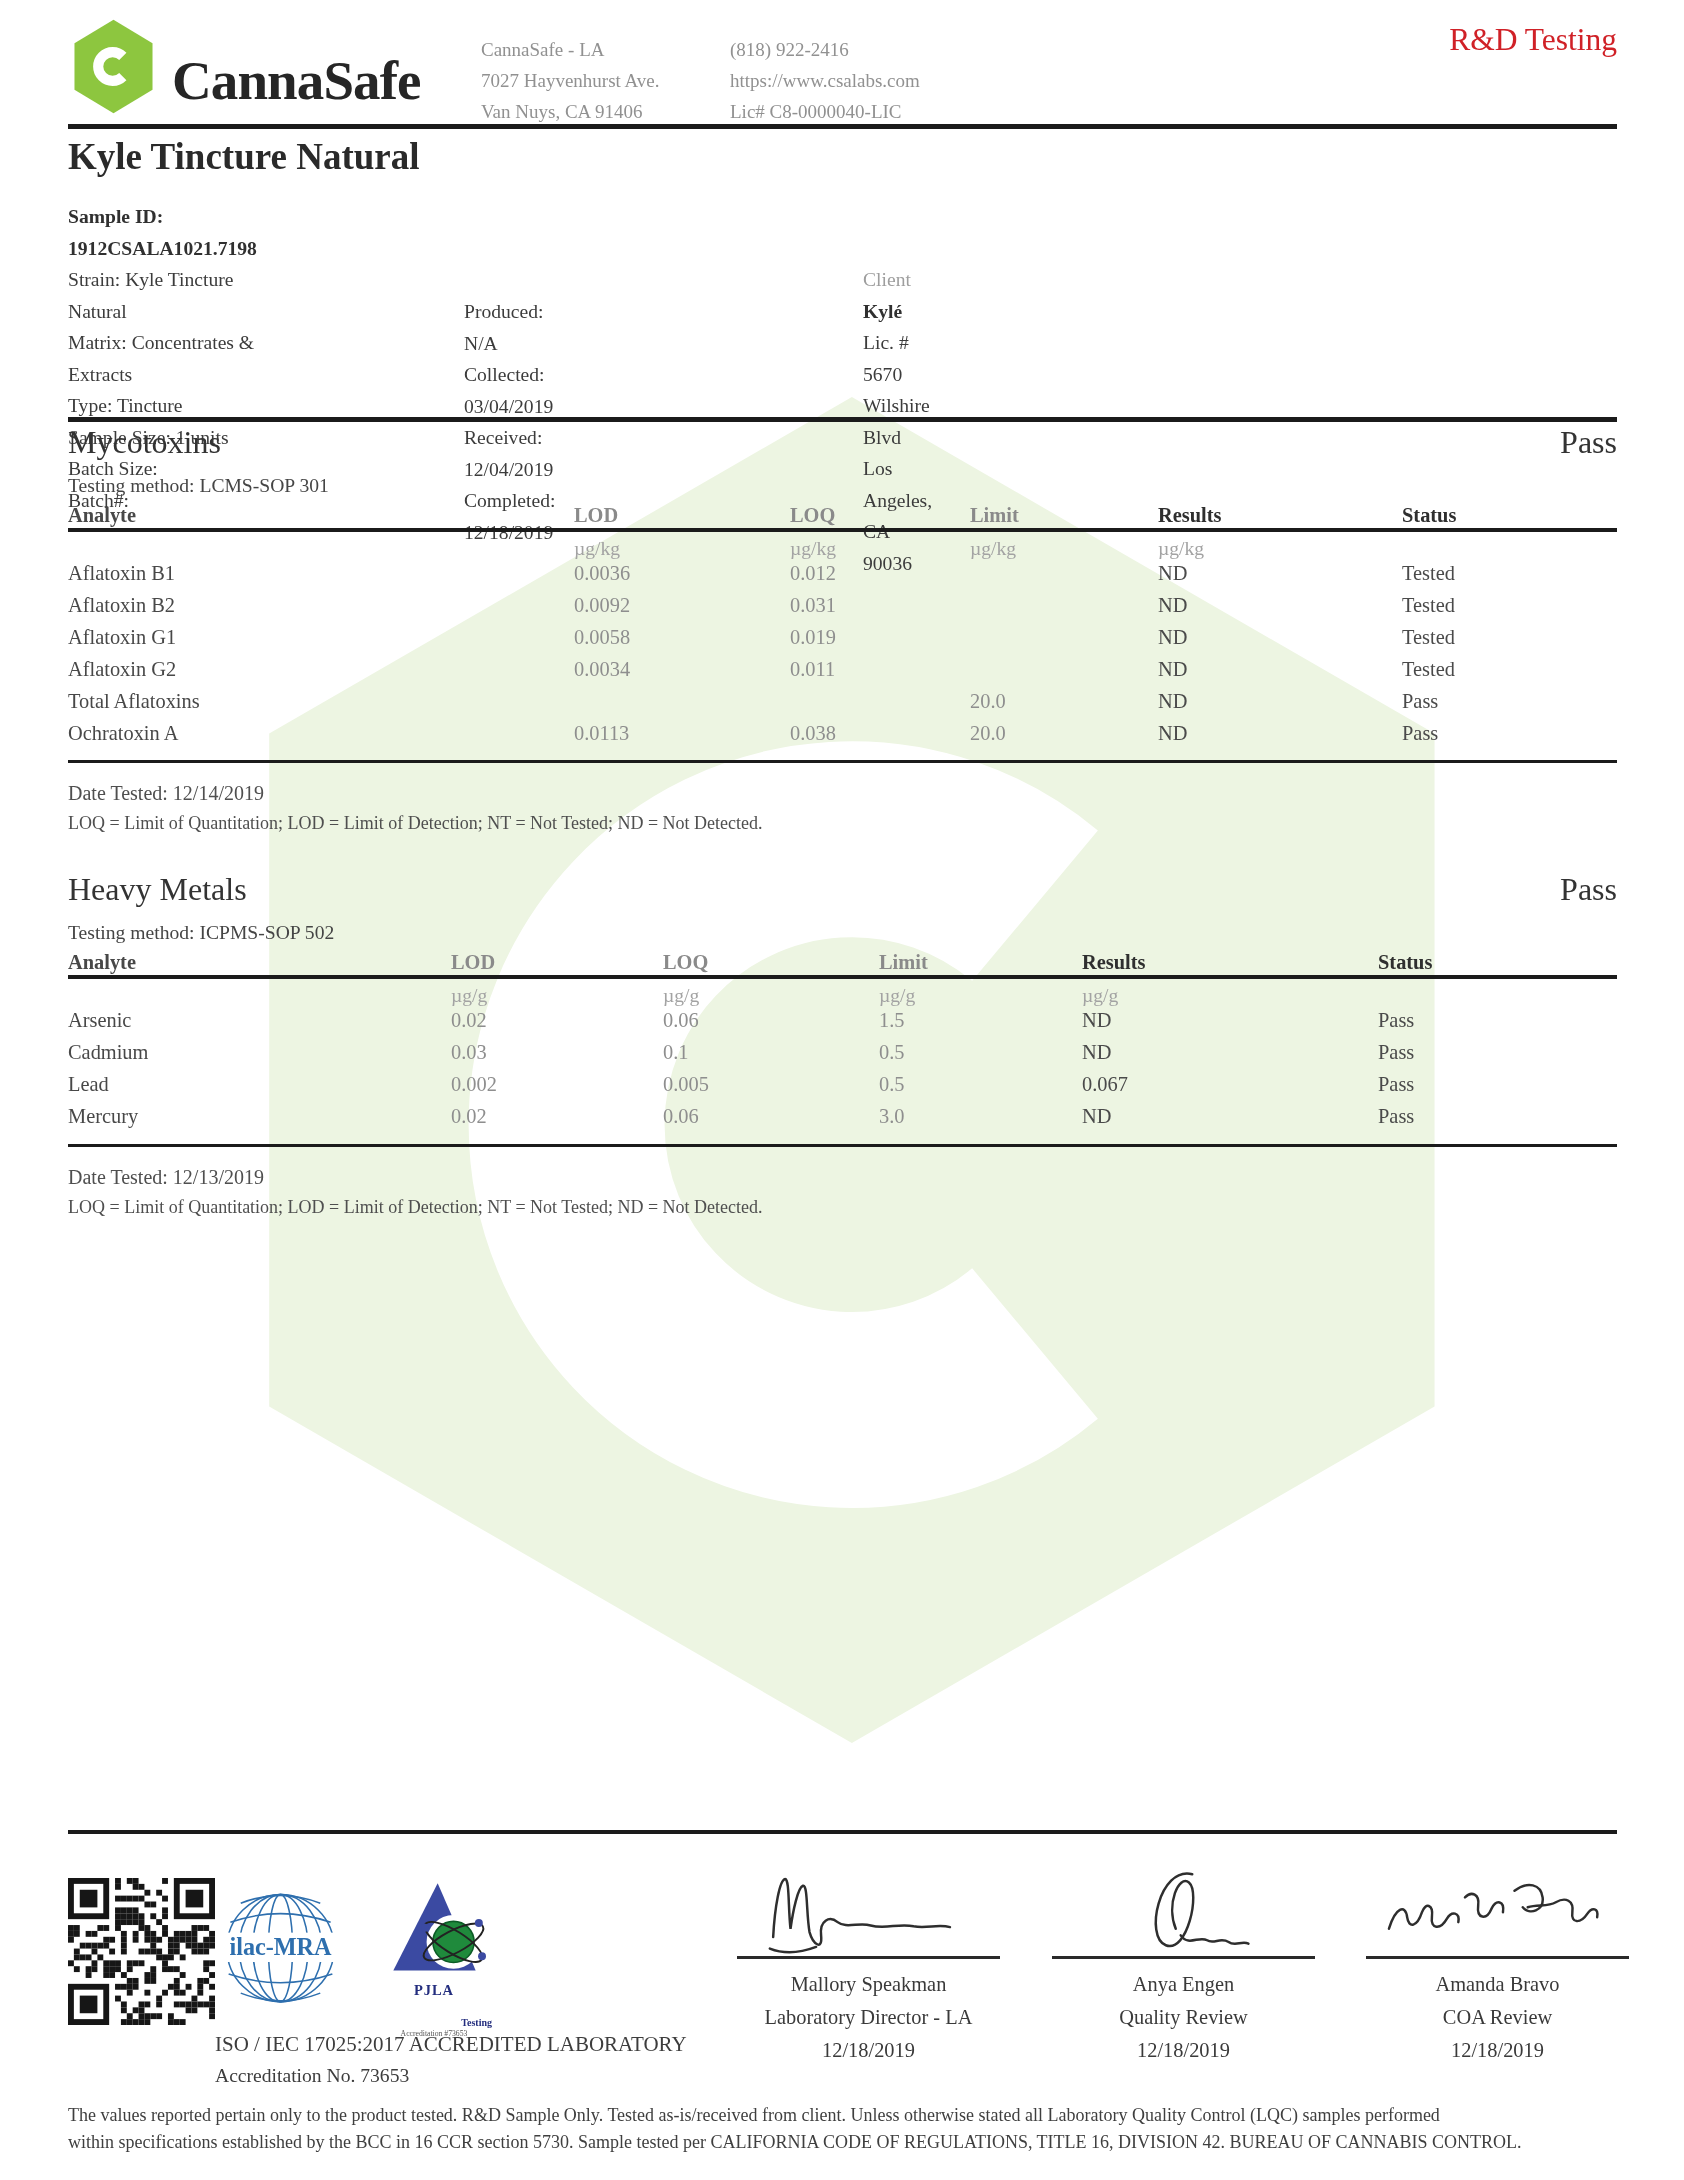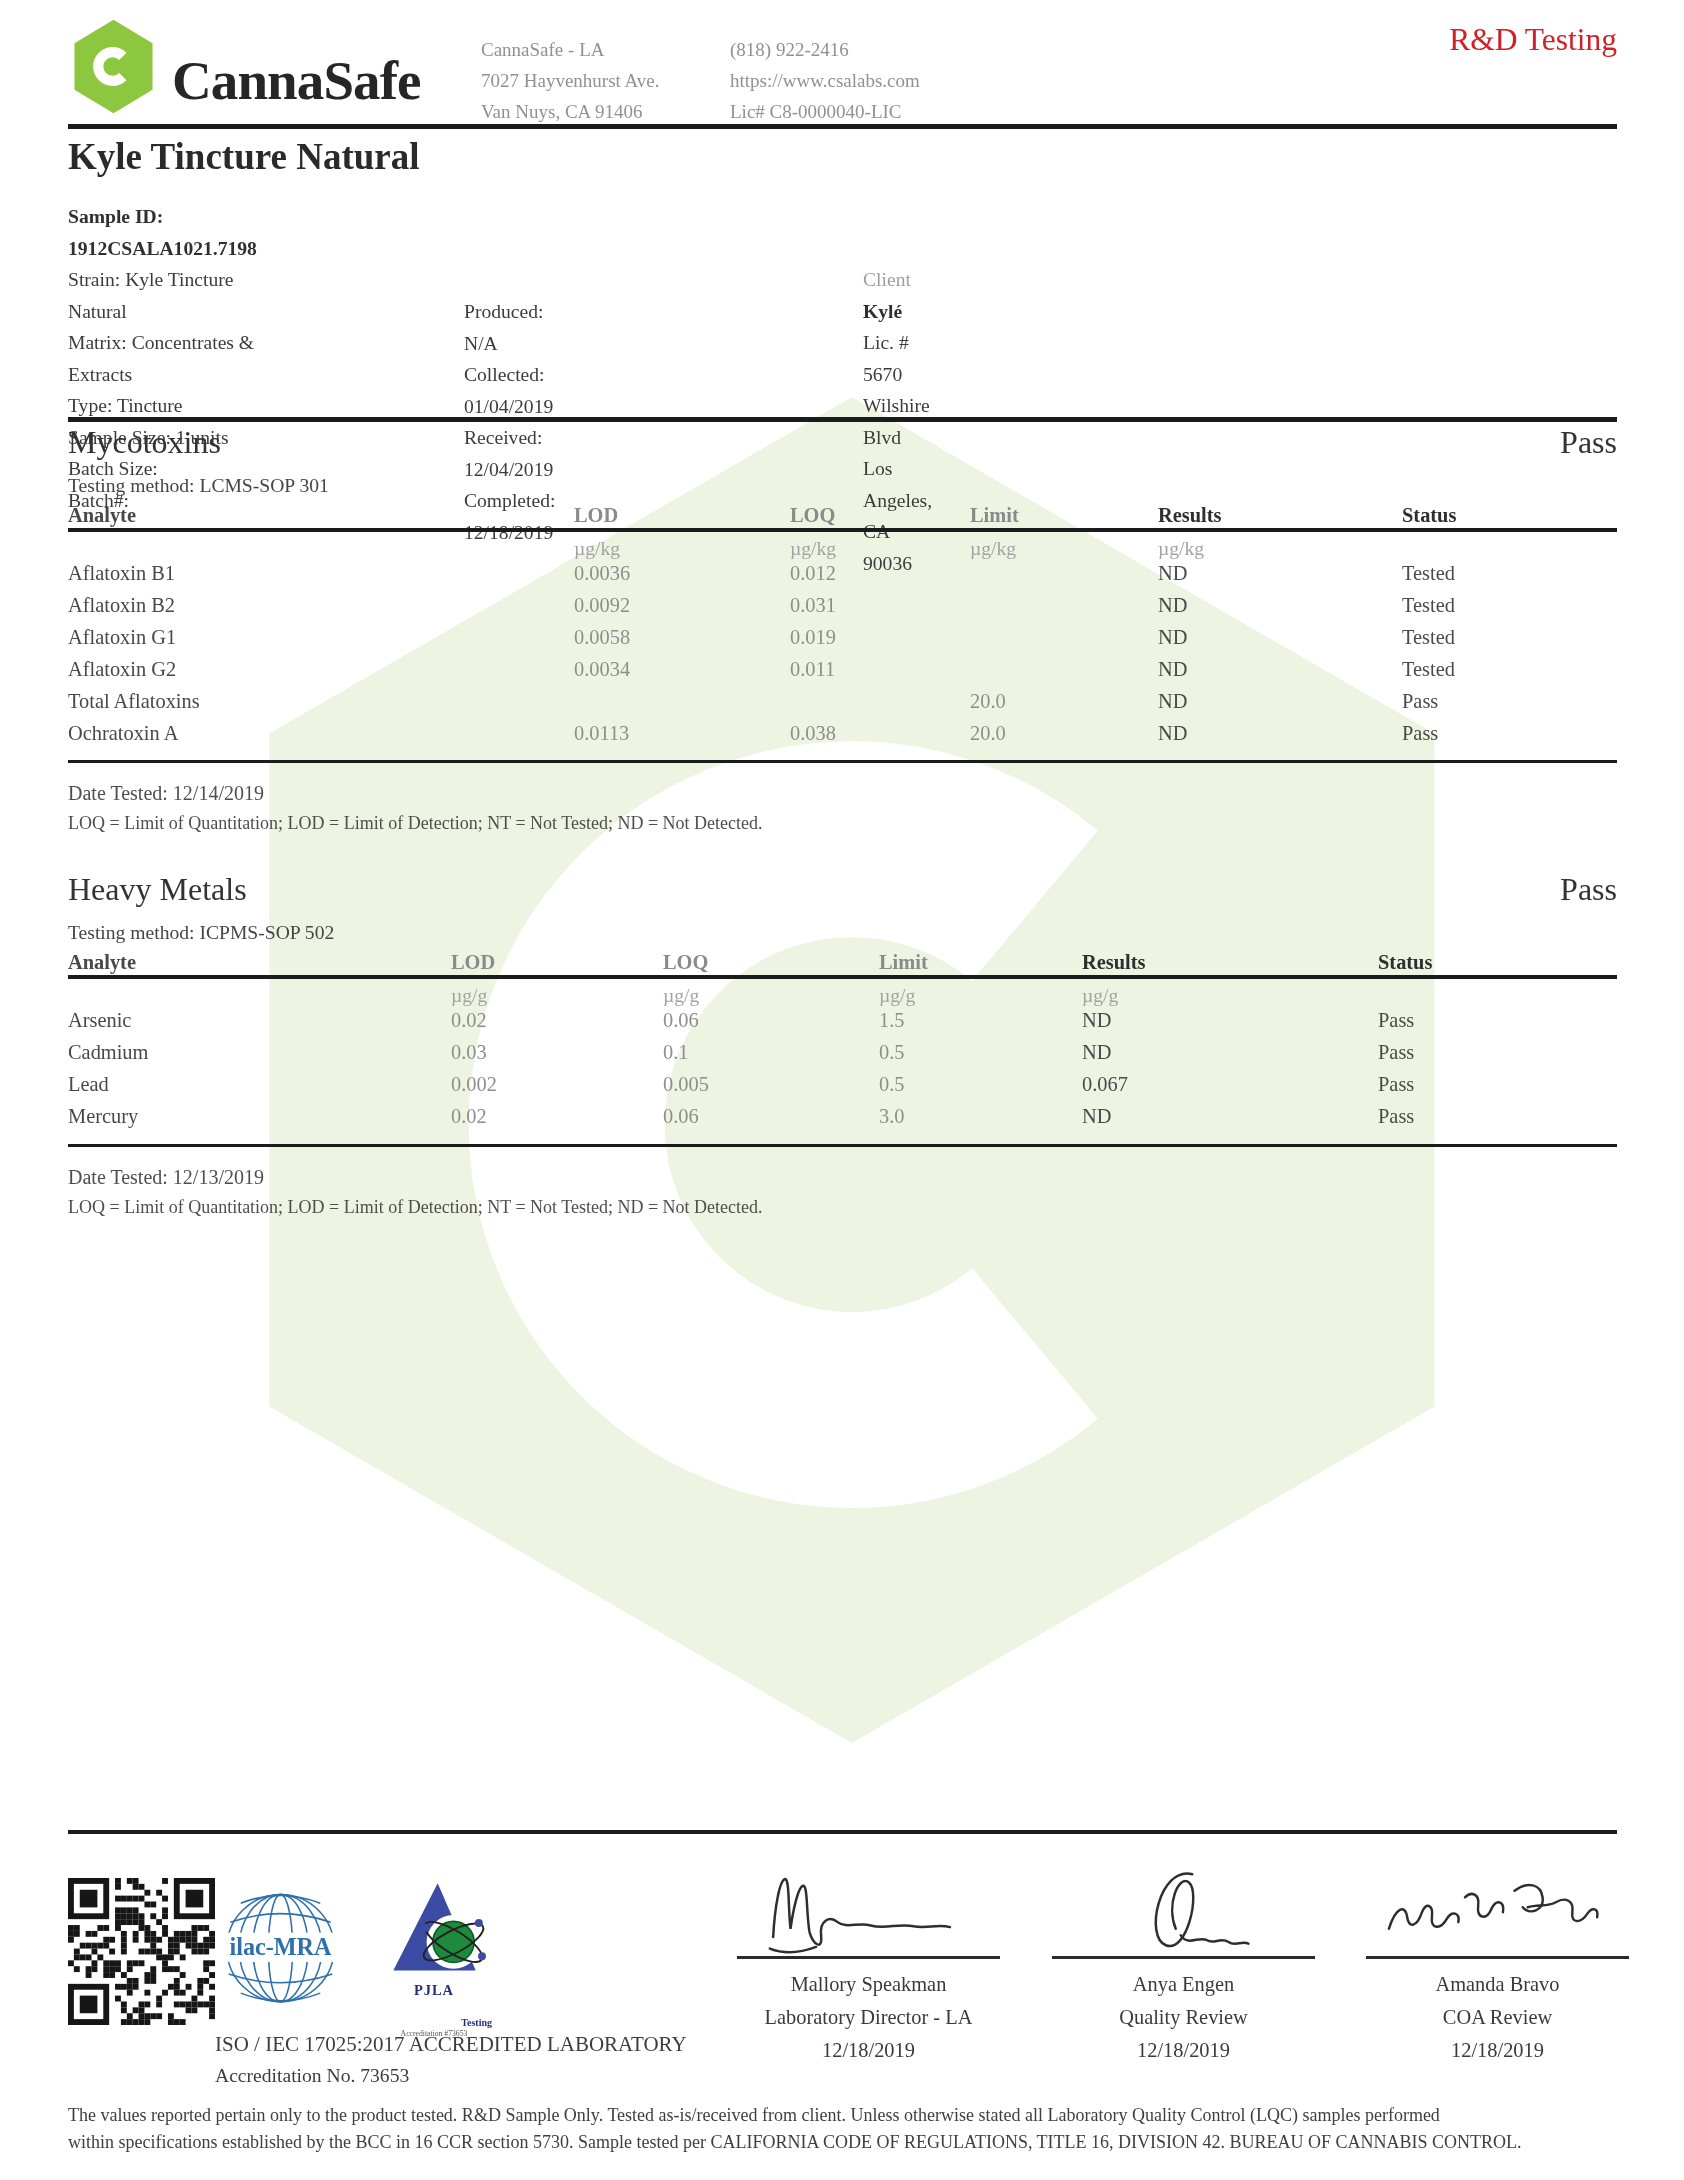--- a/index.html
+++ b/index.html
@@ -122,21 +122,21 @@
         <div class="b">Sample ID: 1912CSALA1021.7198</div>
         <div>Strain: Kyle Tincture Natural</div>
         <div>Matrix: Concentrates &amp; Extracts</div>
         <div>Type: Tincture</div>
         <div>Sample Size: 1 units</div>
         <div>Batch Size:</div>
         <div>Batch#:</div>
       </div>
       <div class="sample-mid">
         <div>Produced: N/A</div>
-        <div>Collected: 01/04/2019</div>
+        <div>Collected: 03/04/2019</div>
         <div>Received: 12/04/2019</div>
         <div>Completed: 12/18/2019</div>
       </div>
       <div class="sample-client">
         <div class="client-label">Client</div>
         <div class="client-name">Kylé</div>
         <div>Lic. #</div>
         <div>5670 Wilshire Blvd</div>
         <div>Los Angeles, CA 90036</div>
       </div>

